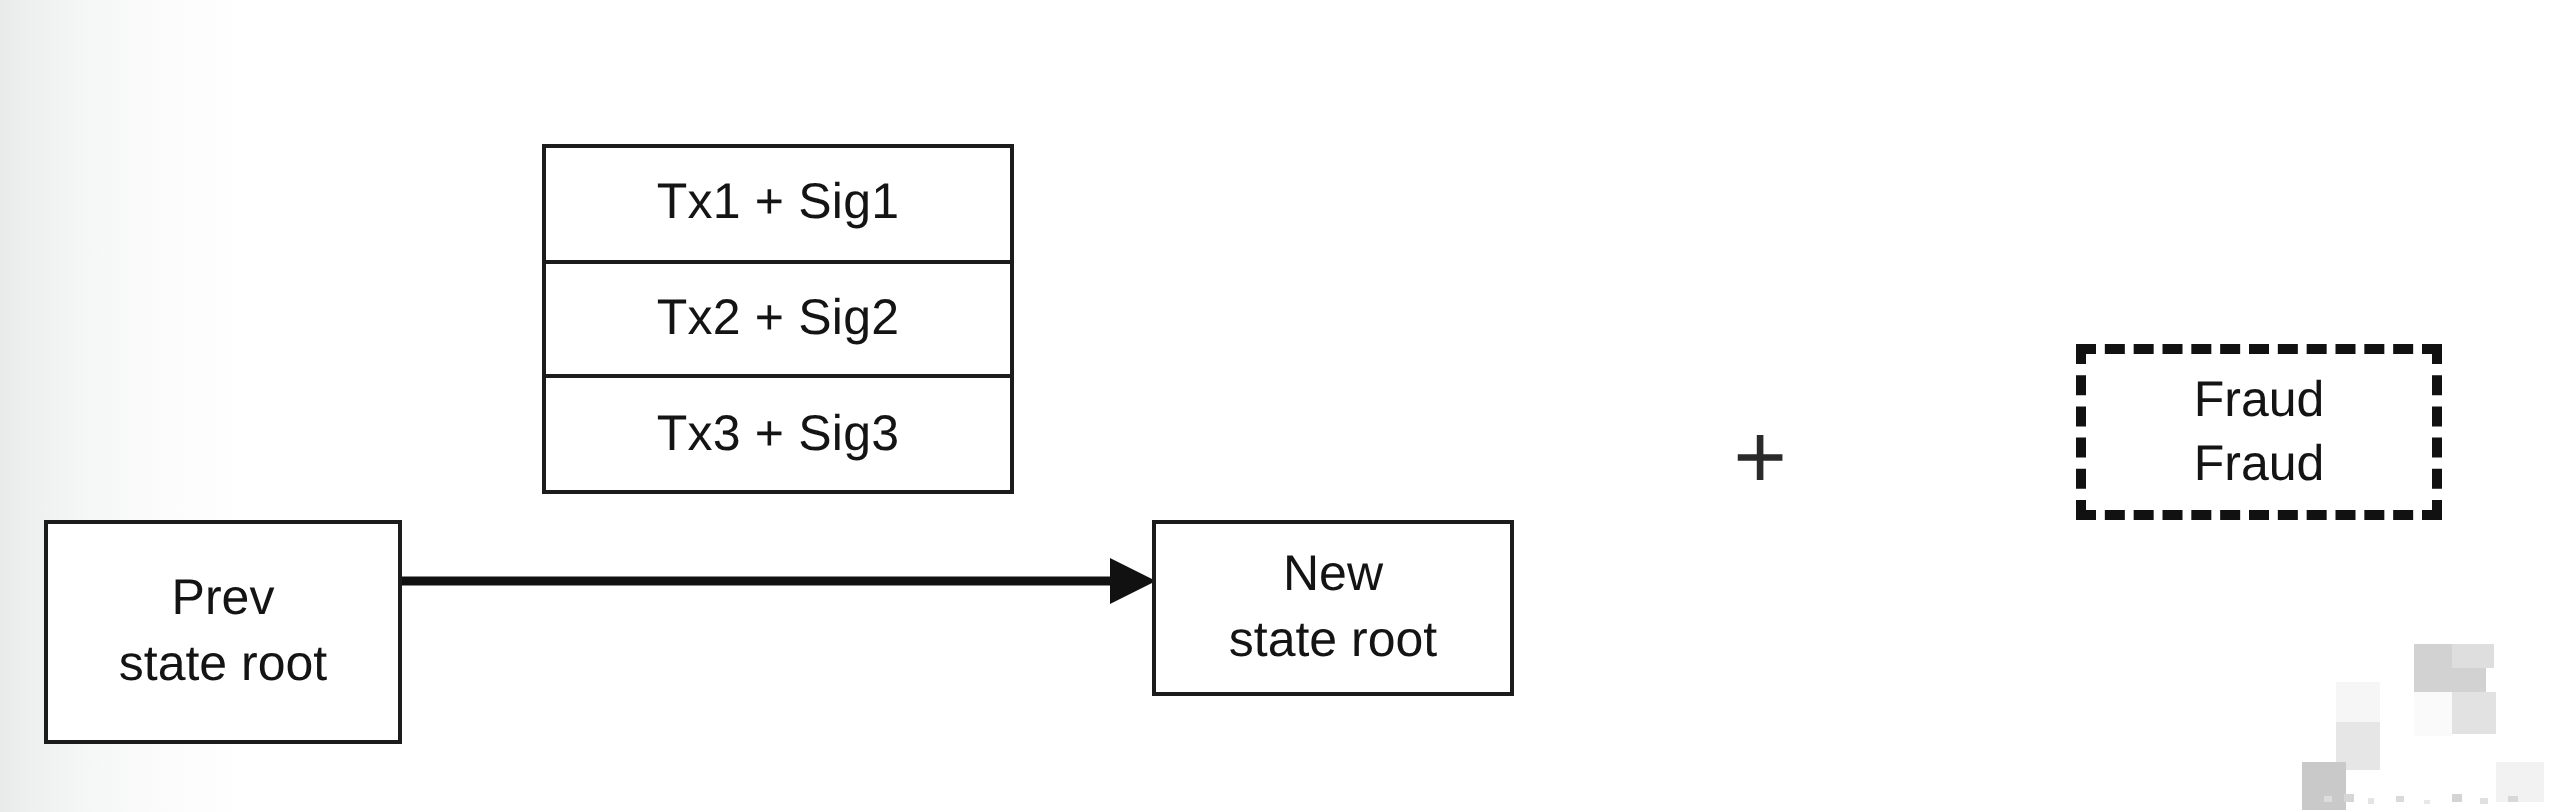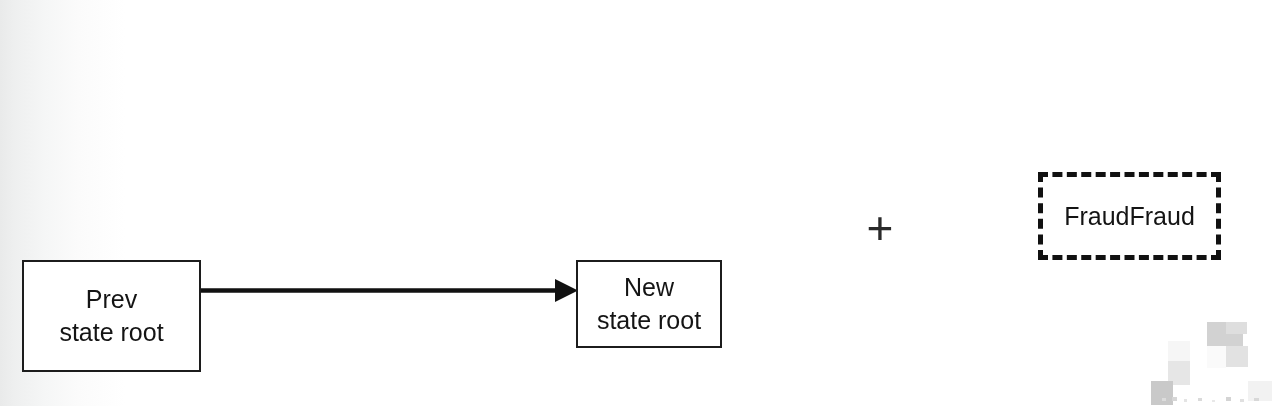--- a/index.html
+++ b/index.html
@@ -83,21 +83,21 @@
   }
   #prev-state-root {
     left: 22px;
     top: 260px;
     width: 179px;
     height: 112px;
   }
   #new-state-root {
     left: 576px;
     top: 260px;
-    width: 146px;
+    width: 181px;
     height: 88px;
   }
 
   
   .arrow {
     position: absolute;
     left: 199px;
     top: 275px;
     width: 380px;
     height: 32px;
@@ -124,21 +124,21 @@
   #fraud-proof {
     position: absolute;
     left: 1038px;
     top: 172px;
     width: 183px;
     height: 88px;
     box-sizing: border-box;
     border: 5px dashed #111111;
     background: #ffffff;
     display: flex;
-    flex-direction: row;
+    flex-direction: column;
     align-items: center;
     justify-content: center;
     font-size: 25px;
     color: #141414;
     line-height: 1.3;
     text-align: center;
   }
 
   
   .artifact {
@@ -162,20 +162,31 @@
     pointer-events: none;
   }
 </style>
 </head>
 <body>
 
 <div id="canvas">
 
   <div class="edge-shade"></div>
 
+  <div class="tx-table">
+    <div class="tx-row">
+      <span>Tx1 + Sig1</span>
+    </div>
+    <div class="tx-row">
+      <span>Tx2 + Sig2</span>
+    </div>
+    <div class="tx-row">
+      <span>Tx3 + Sig3</span>
+    </div>
+  </div>
 
   <div class="state-box" id="prev-state-root">
     <span>Prev</span>
     <span>state root</span>
   </div>
 
   <svg class="arrow" viewBox="0 0 380 32" width="380" height="32" xmlns="http://www.w3.org/2000/svg">
     <line x1="2" y1="15.5" x2="360" y2="15.5" stroke="#111111" stroke-width="4.5"></line>
     <polygon points="356,4 379,15.5 356,27" fill="#111111"></polygon>
   </svg>

